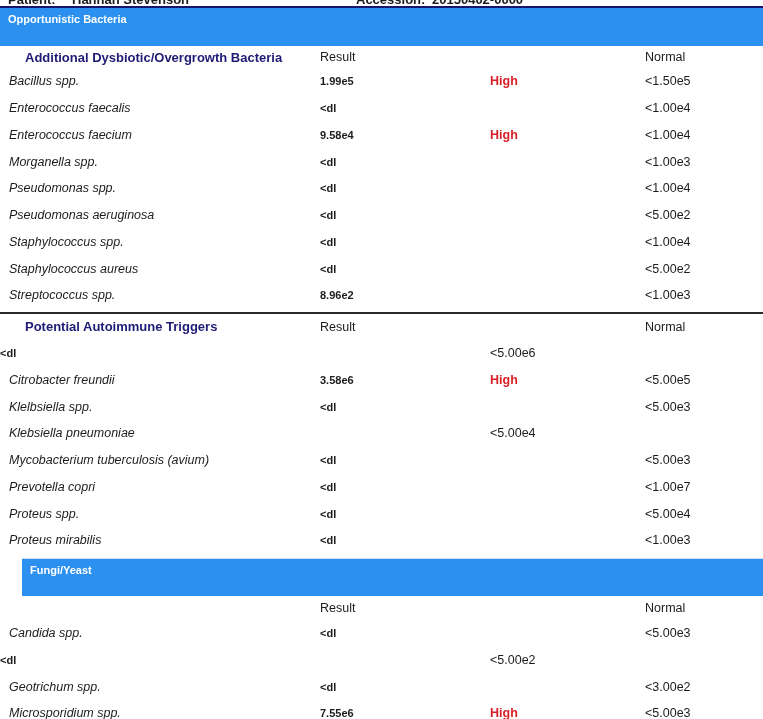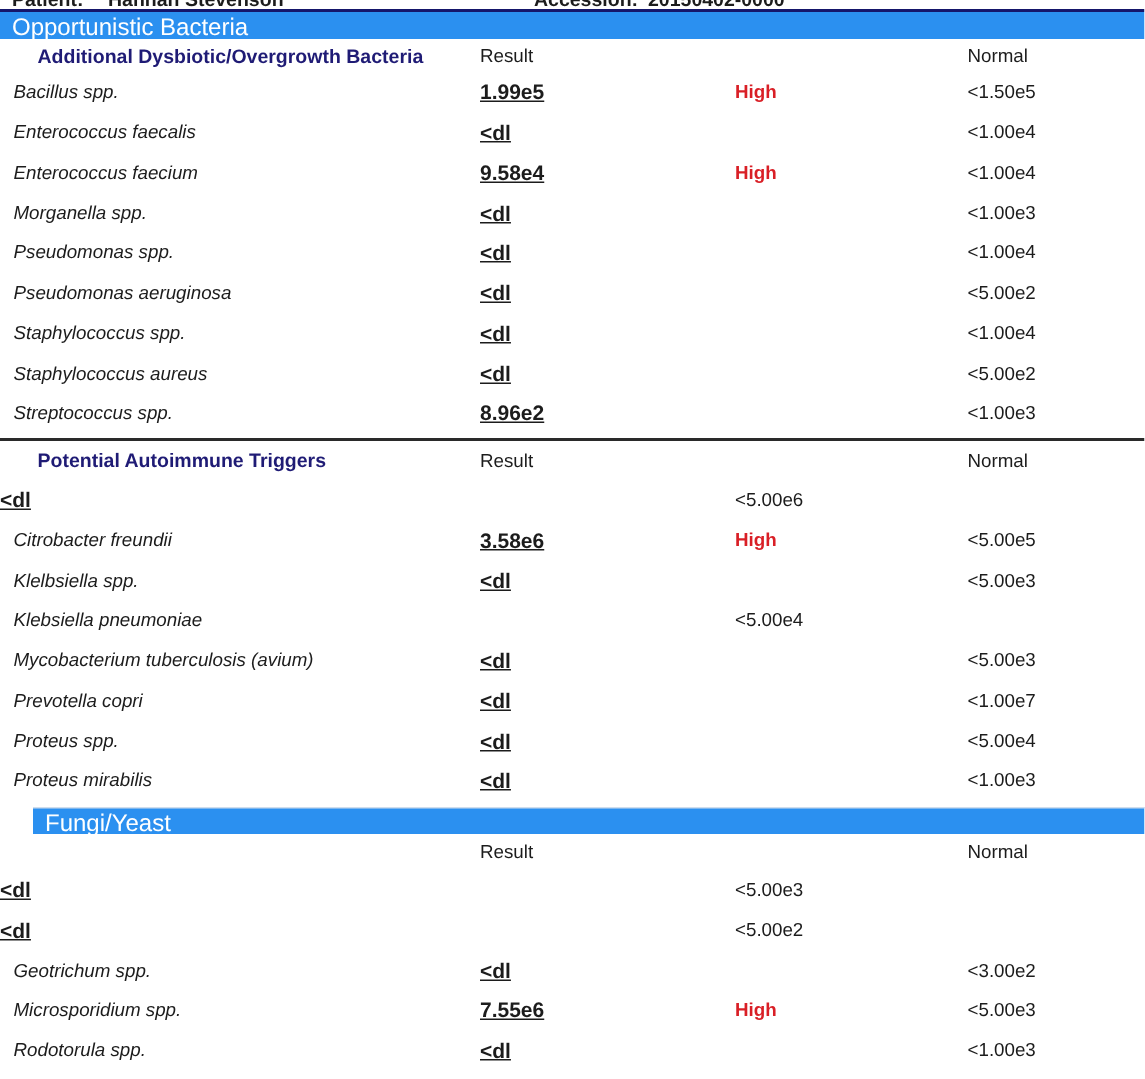--- a/index.html
+++ b/index.html
@@ -14,35 +14,35 @@
   html,body{width:763px;height:719px;overflow:hidden;background:#ffffff;
     font-family:"Liberation Sans","DejaVu Sans",sans-serif;color:var(--ink);}
   
   .report-header{position:relative;height:8px;overflow:hidden;border-bottom:2px solid var(--hdr-line);}
   .hdr-text{position:absolute;top:-8px;left:0;right:0;font-weight:bold;font-size:13px;white-space:nowrap;}
   .hdr-patient-label{position:absolute;left:8px;}
   .hdr-patient-name{position:absolute;left:72px;}
   .hdr-accession-label{position:absolute;left:356px;}
   .hdr-accession-value{position:absolute;left:432px;}
   
-  .banner{height:18px;line-height:22px;background:var(--bar-blue);color:#ffffff;
-    font-weight:normal;font-size:16px;padding-left:8px;}
+  .banner{height:38px;line-height:22px;background:var(--bar-blue);color:#ffffff;
+    font-weight:bold;font-size:11px;padding-left:8px;}
   .banner.fungi{margin-top:4px;border-top:1px solid #cfdded;margin-left:22px;}
   
   .row{display:grid;grid-template-columns:320px 170px 155px 1fr;align-items:center;}
   .heading-row{height:22px;margin-top:0;}
   .t1 .heading-row{height:22px;}
   .t2{border-top:2px solid var(--divider);margin-top:3px;}
   .t2 .heading-row{height:26px;}
   .t3 .heading-row{height:24px;}
   .data-row{height:26.75px;}
   .t-heading{color:var(--navy);font-weight:bold;font-size:13px;padding-left:25px;white-space:nowrap;}
   .h-result,.h-normal{font-size:12.5px;color:var(--ink);}
   .c-name{font-style:italic;font-size:12.5px;padding-left:9px;white-space:nowrap;}
-  .c-result{font-weight:bold;font-size:14px;text-decoration:underline;}
+  .c-result{font-weight:bold;font-size:11px;}
   .c-flag{font-weight:bold;font-size:12.5px;color:var(--flag-red);}
   .c-normal{font-size:12.5px;}
 </style>
 </head>
 <body>
 
 <div class="report-header">
   <div class="hdr-text">
     <span class="hdr-patient-label">Patient:</span>
     <span class="hdr-patient-name">Hannah Stevenson</span>
@@ -179,20 +179,21 @@
 
 <div class="table t3">
   <div class="row heading-row">
     <div class="t-heading"></div>
     <div class="h-result">Result</div>
     <div class="h-flag"></div>
     <div class="h-normal">Normal</div>
   </div>
   <div>
       <div class="row data-row">
+        <div class="c-name">Candida spp.</div>
         <div class="c-result">&lt;dl</div>
         <div class="c-flag"></div>
         <div class="c-normal">&lt;5.00e3</div>
       </div>
       <div class="row data-row">
         <div class="c-result">&lt;dl</div>
         <div class="c-flag"></div>
         <div class="c-normal">&lt;5.00e2</div>
       </div>
       <div class="row data-row">

